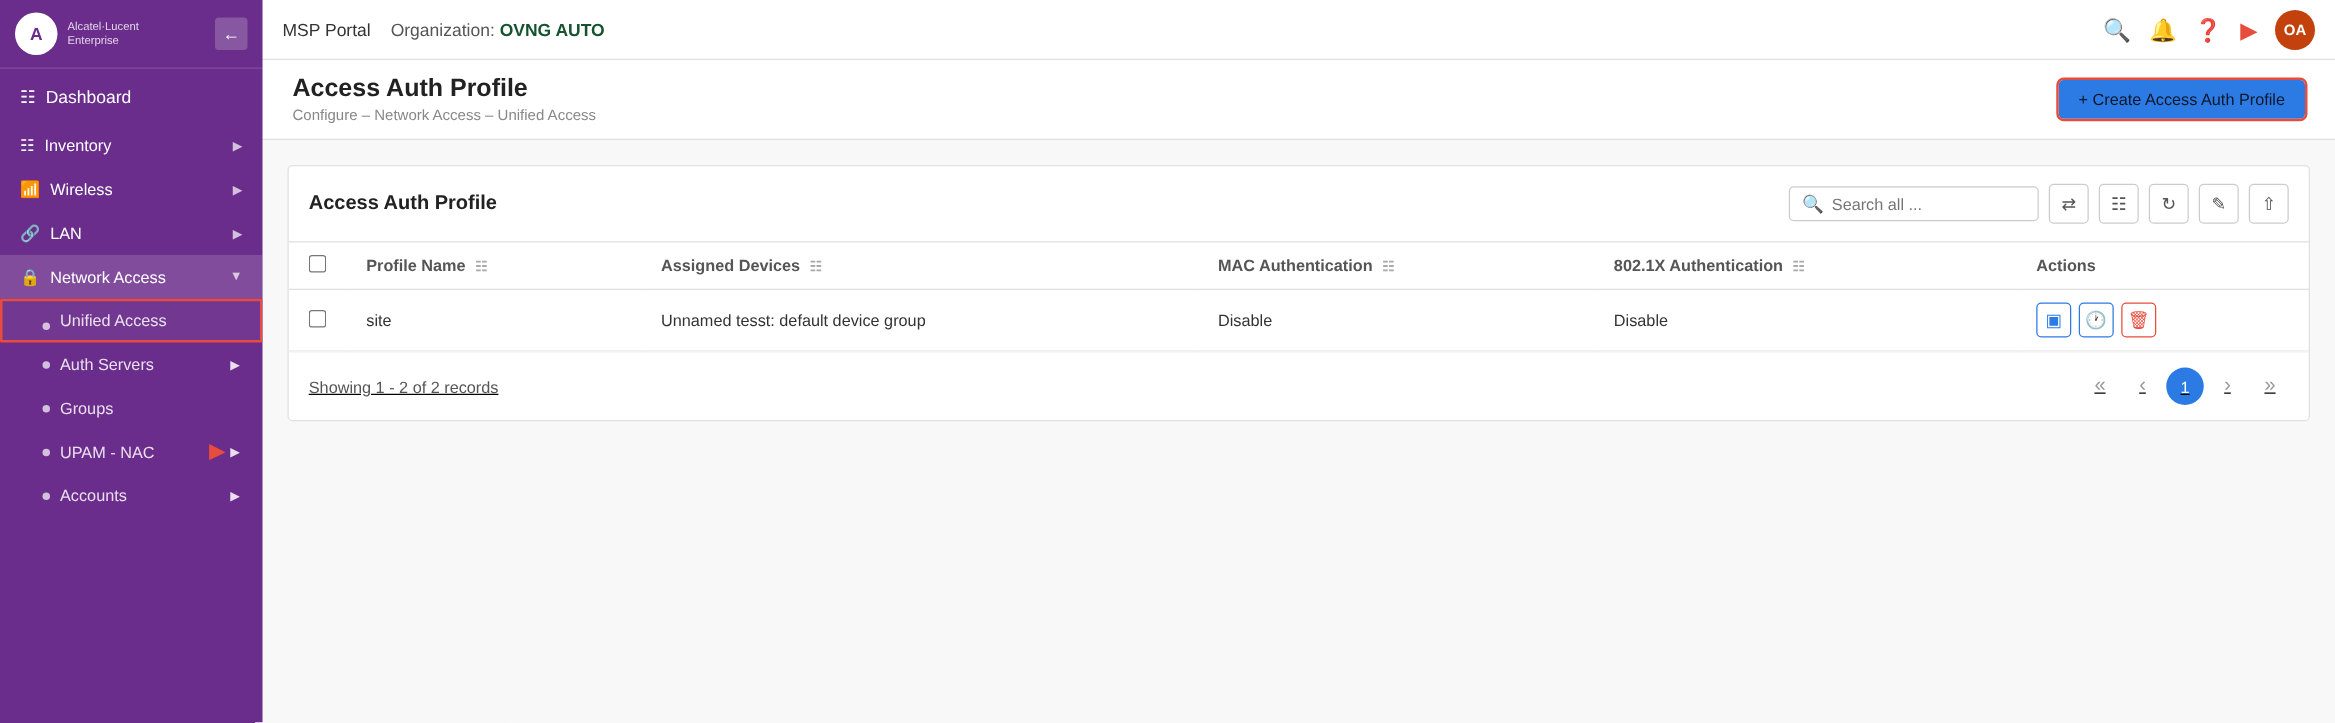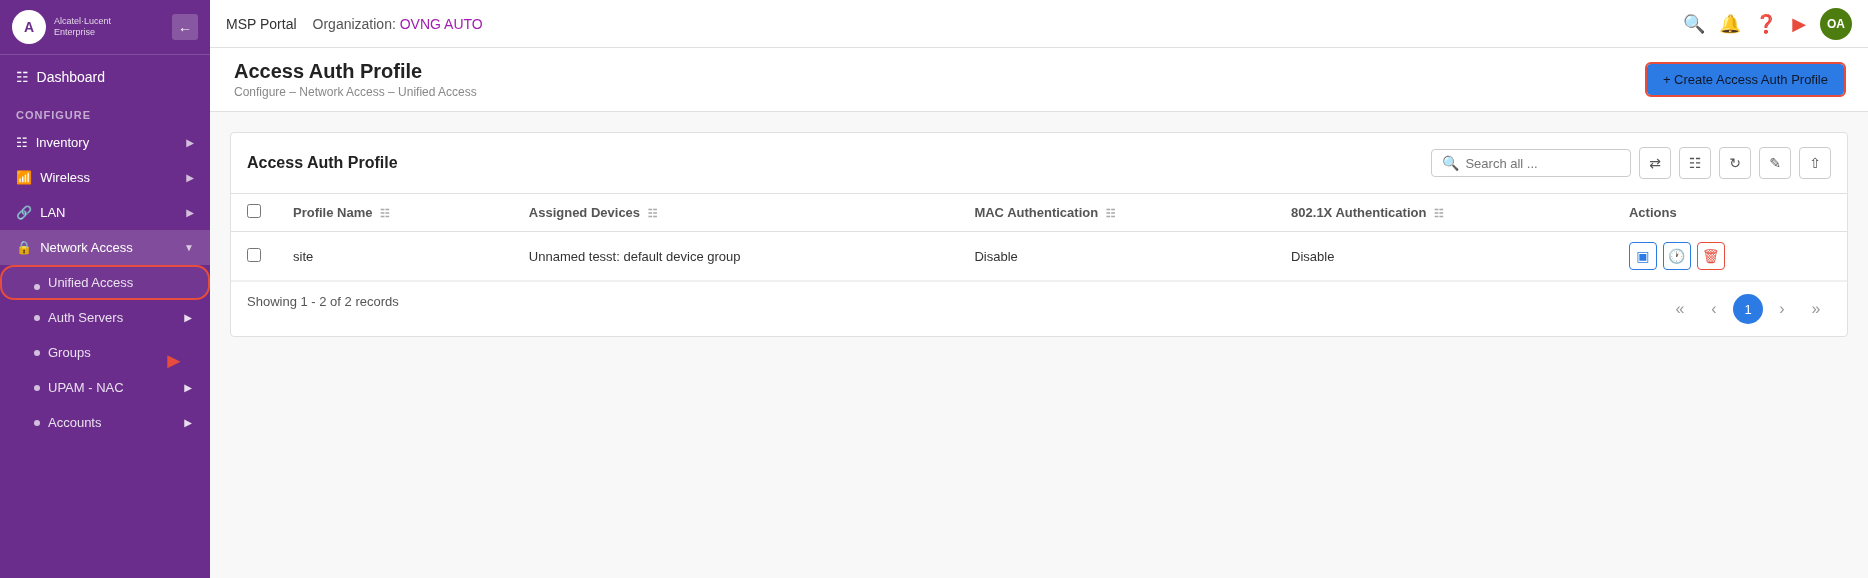--- a/index.html
+++ b/index.html
@@ -65,21 +65,21 @@
     .sidebar-item .chevron { font-size: 10px; opacity: 0.7; }
     .sidebar-sub-item {
       display: flex; align-items: center; gap: 8px;
       padding: 8px 16px 8px 32px;
       font-size: 13px; color: rgba(255,255,255,0.85);
       cursor: pointer;
       border: 2px solid transparent;
     }
     .sidebar-sub-item.highlighted {
       border: 2px solid #e74c3c;
-      border-radius: 14px;
+      border-radius: 1px;
       background: rgba(255,255,255,0.05);
       align-items: flex-end;
     }
     .sidebar-sub-item .dot { width: 6px; height: 6px; border-radius: 50%; background: rgba(255,255,255,0.7); flex-shrink: 0; }
 
     
     .arrow-indicator {
       position: absolute;
       left: 163px;
       top: 348px;
@@ -102,31 +102,31 @@
       height: 48px;
       background: #fff;
       border-bottom: 1px solid #e0e0e0;
       display: flex;
       align-items: center;
       padding: 0 16px;
       gap: 16px;
     }
     .topbar-portal { font-size: 14px; color: #333; }
     .topbar-org { font-size: 14px; color: #555; }
-    .topbar-org-name { color: #a21caf; font-weight: normal; }
+    .topbar-org-name { color: #14532d; font-weight: bold; }
     .topbar-right {
       margin-left: auto;
       display: flex; align-items: center; gap: 14px;
       color: #555;
     }
     .topbar-icon { font-size: 18px; cursor: pointer; }
     .topbar-icon.youtube { color: #e74c3c; }
     .topbar-avatar {
       width: 32px; height: 32px;
-      background: #4d7c0f;
+      background: #c2410c;
       border-radius: 50%;
       display: flex; align-items: center; justify-content: center;
       color: #fff; font-size: 12px; font-weight: bold;
     }
 
     
     .page-header {
       background: #fff;
       border-bottom: 1px solid #e0e0e0;
       padding: 12px 24px;
@@ -222,22 +222,24 @@
     .row-action-expand { color: #2c7be5; border: 1px solid #2c7be5; }
     .row-action-edit { color: #2c7be5; border: 1px solid #2c7be5; }
     .row-action-delete { color: #e74c3c; border: 1px solid #e74c3c; }
     .checkbox-cell { width: 40px; }
     input[type="checkbox"] { width: 14px; height: 14px; cursor: pointer; }
 
     
     .card-footer {
       padding: 12px 16px;
       display: flex;
+      align-items: center;
       justify-content: space-between;
       border-top: 1px solid #f0f0f0;
+      text-decoration: underline;
     }
     .records-info { font-size: 13px; color: #555; }
     .pagination { display: flex; align-items: center; gap: 4px; }
     .page-btn {
       width: 30px; height: 30px;
       border-radius: 50%;
       display: flex; align-items: center; justify-content: center;
       cursor: pointer; font-size: 13px; color: #555;
       border: none; background: transparent;
     }
@@ -255,21 +257,20 @@
       <span>Enterprise</span>
     </div>
     <div class="back-btn">←</div>
   </div>
 
   <div class="sidebar-dashboard">
     <span>☷</span>
     <span>Dashboard</span>
   </div>
 
-  <div class="sidebar-section-label">CONFIGURE</div>
 
   <div class="sidebar-item">
     <div class="sidebar-item-left">
       <span>☷</span>
       <span>Inventory</span>
     </div>
     <span class="chevron">▶</span>
   </div>
 
   <div class="sidebar-item">

